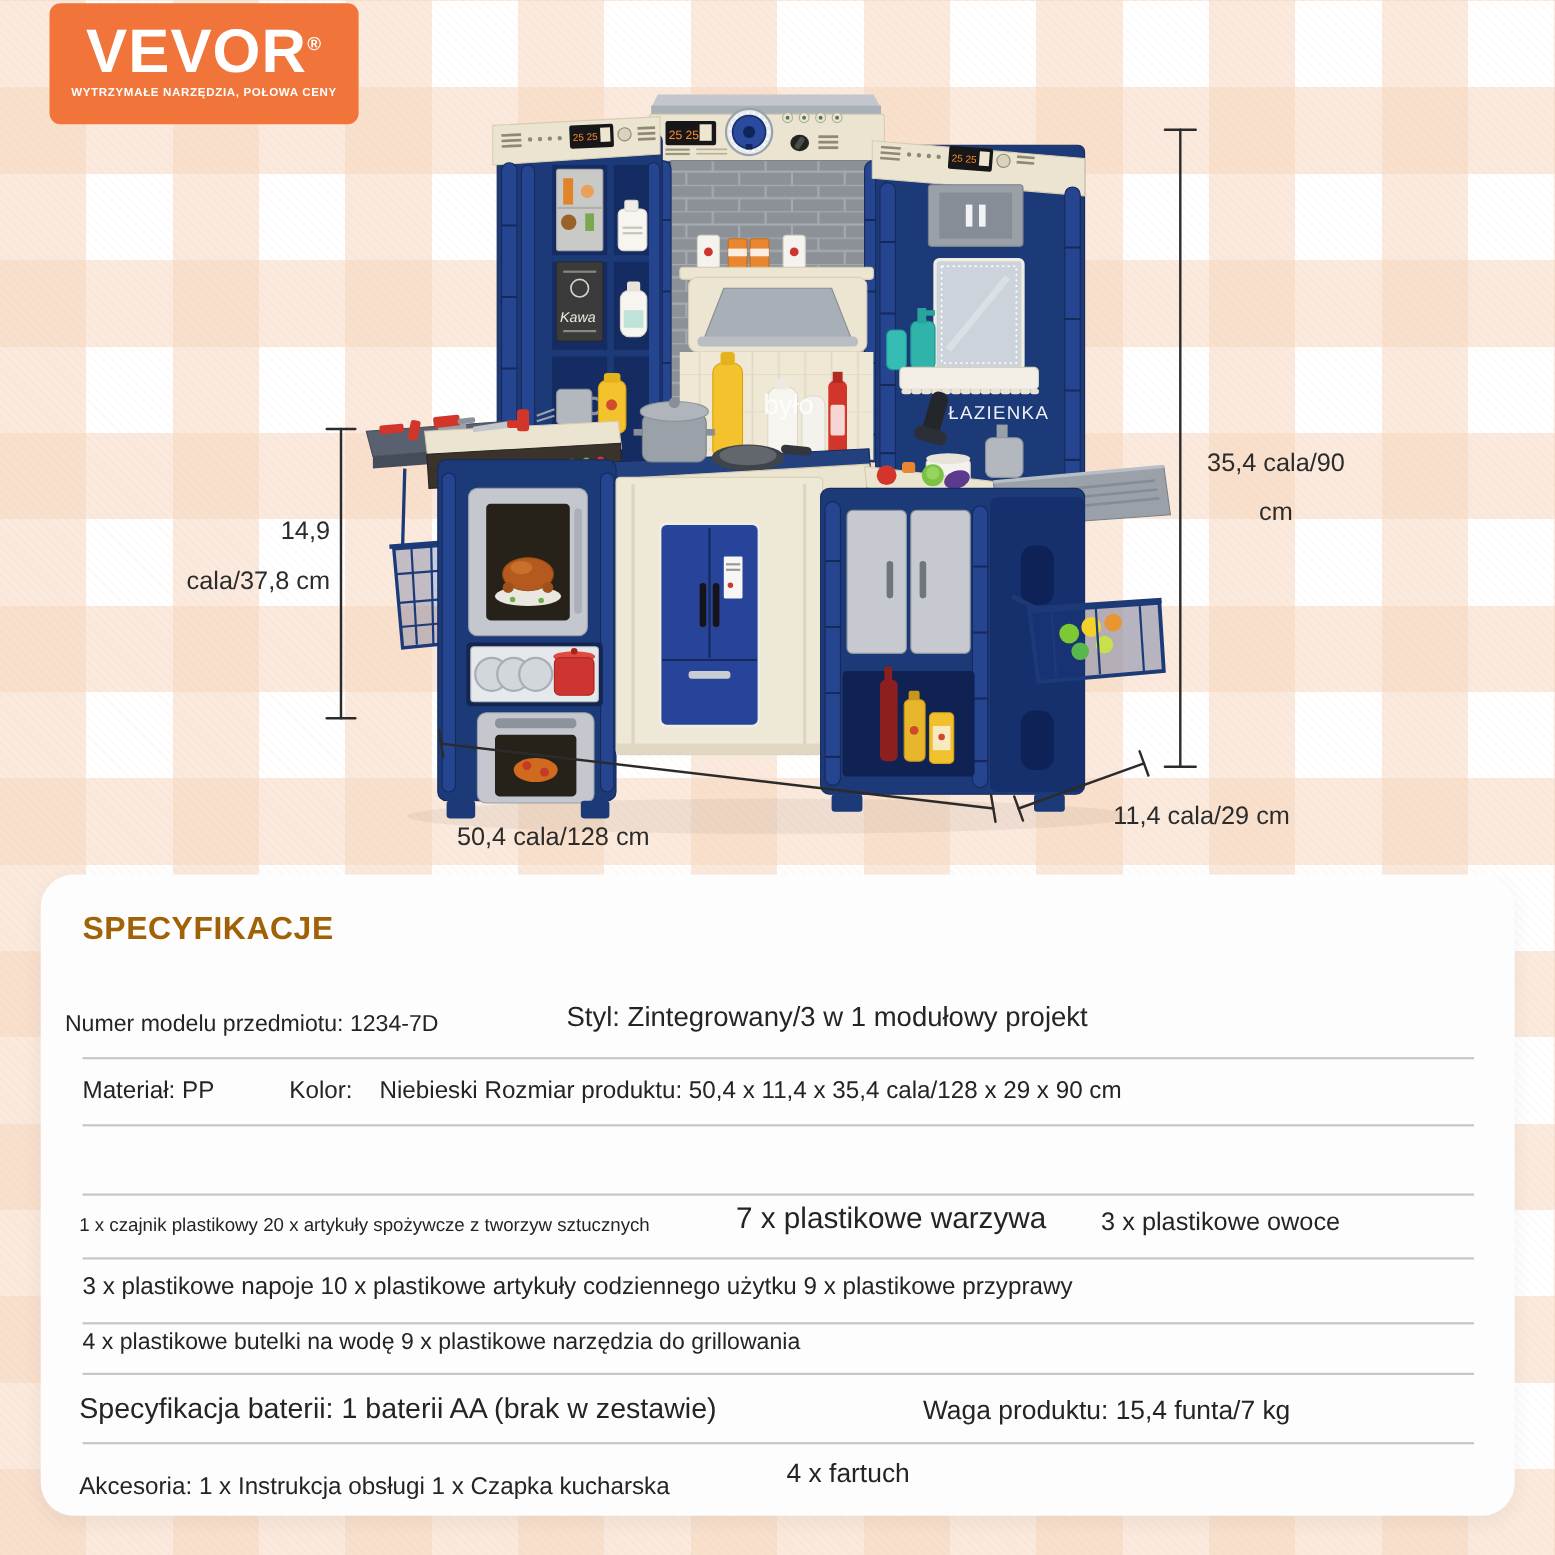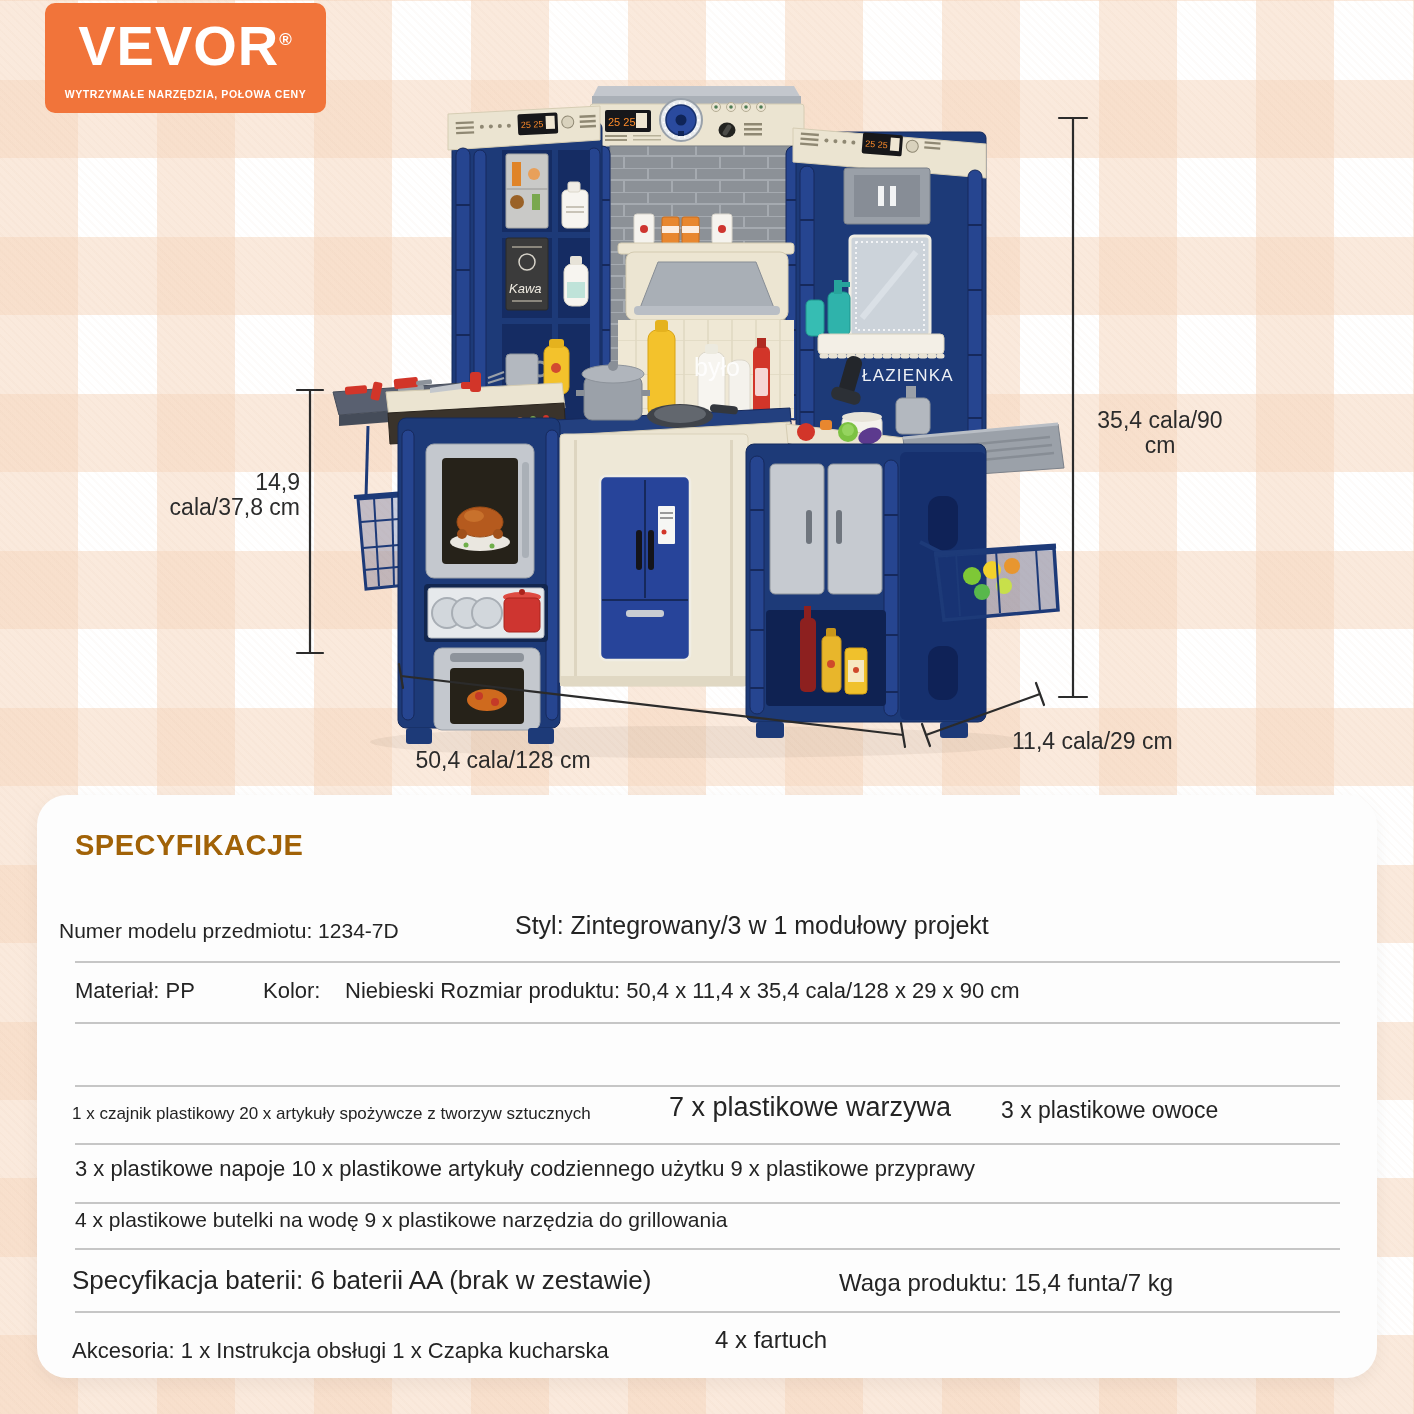--- a/index.html
+++ b/index.html
@@ -10,24 +10,24 @@
     background-image:
       repeating-linear-gradient(45deg, rgba(214,178,150,0.05) 0 2px, rgba(0,0,0,0) 2px 6px),
       repeating-linear-gradient(0deg, rgba(246,216,192,0.55) 0 78.5px, rgba(255,255,255,0) 78.5px 157px),
       repeating-linear-gradient(90deg, rgba(246,216,192,0.55) 0 78.5px, rgba(255,255,255,0) 78.5px 157px);
     padding-left: 19px;
   }
   .logo{position:absolute;left:45px;top:3px;width:281px;height:110px;background:#F1743A;
     border-radius:10px;color:#fff;text-align:center;}
   .logo-text{font-size:56px;font-weight:800;letter-spacing:1px;line-height:1;margin-top:15px;}
   .logo-text sup{font-size:17px;font-weight:700;}
-  .logo-tagline{font-size:10.5px;letter-spacing:0.6px;margin-top:14px;font-weight:700;}
+  .logo-tagline{font-size:10.5px;letter-spacing:0.6px;margin-top:4px;font-weight:700;}
   .kitchen-svg{position:absolute;left:240px;top:80px;width:960px;height:720px;}
   .dim{position:absolute;font-size:23px;font-weight:500;color:#2b2b2b;line-height:1.1;}
-  .dim .l2{}
+  .dim .l2{margin-top:20px;}
   #dim-left{left:150px;top:470px;width:150px;text-align:right;}
   #dim-right{left:1085px;top:408px;width:150px;text-align:center;}
   #dim-width{left:397px;top:748px;width:212px;text-align:center;}
   #dim-depth{left:1012px;top:729px;width:190px;text-align:left;}
   .card{position:absolute;left:37px;top:795px;width:1340px;height:583px;background:#fdfdfd;
     border-radius:30px;box-shadow:0 6px 18px rgba(0,0,0,0.05);}
   .spec-title{position:absolute;left:38px;top:34px;font-size:29px;font-weight:700;
     color:#a16207;letter-spacing:0.5px;}
   .card span{position:absolute;white-space:nowrap;}
   .divider{position:absolute;left:38px;width:1265px;height:1.5px;background:#c6c6c6;}
@@ -494,21 +494,21 @@
     <span id="r4c1" class="s27">7 x plastikowe warzywa</span>
     <span id="r4c2" class="s23">3 x plastikowe owoce</span>
     <div class="divider" id="d4"></div>
 
     <span id="r5c0" class="s22">3 x plastikowe napoje 10 x plastikowe artykuły codziennego użytku 9 x plastikowe przyprawy</span>
     <div class="divider" id="d5"></div>
 
     <span id="r6c0" class="s21">4 x plastikowe butelki na wodę 9 x plastikowe narzędzia do grillowania</span>
     <div class="divider" id="d6"></div>
 
-    <span id="r7c0" class="s26">Specyfikacja baterii: 6 baterii AA (brak w zestawie)</span>
+    <span id="r7c0" class="s26">Specyfikacja baterii: 1 baterii AA (brak w zestawie)</span>
     <span id="r7c1" class="s24">Waga produktu: 15,4 funta/7 kg</span>
     <div class="divider" id="d7"></div>
 
     <span id="r8c0" class="s22">Akcesoria: 1 x Instrukcja obsługi 1 x Czapka kucharska</span>
     <span id="r8c1" class="s24">4 x fartuch</span>
   </div>
 
 </div>
 
 </body></html>

